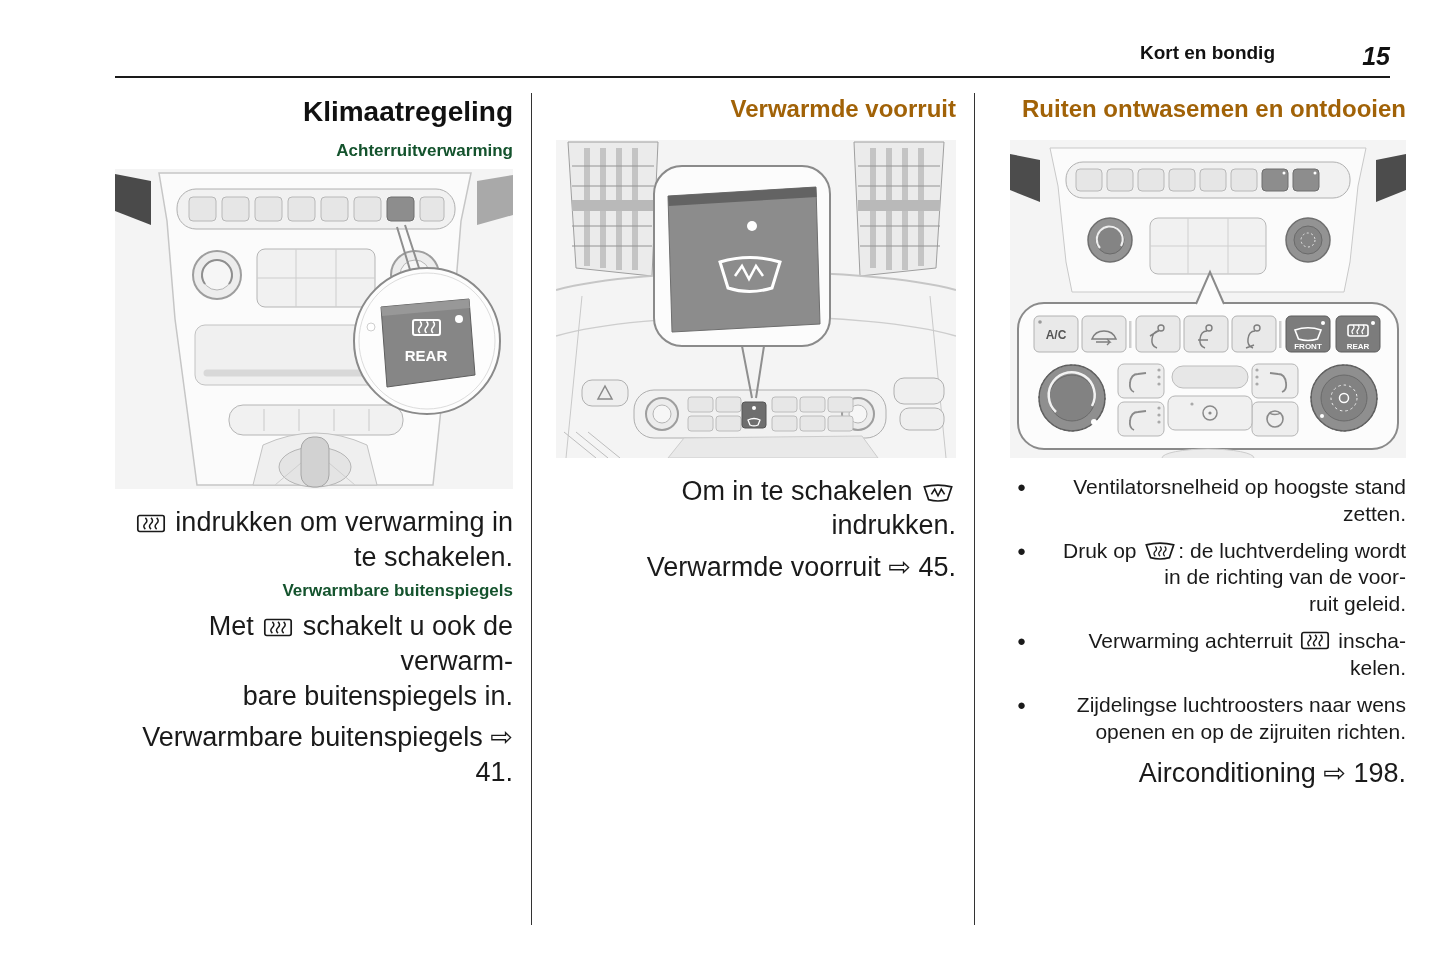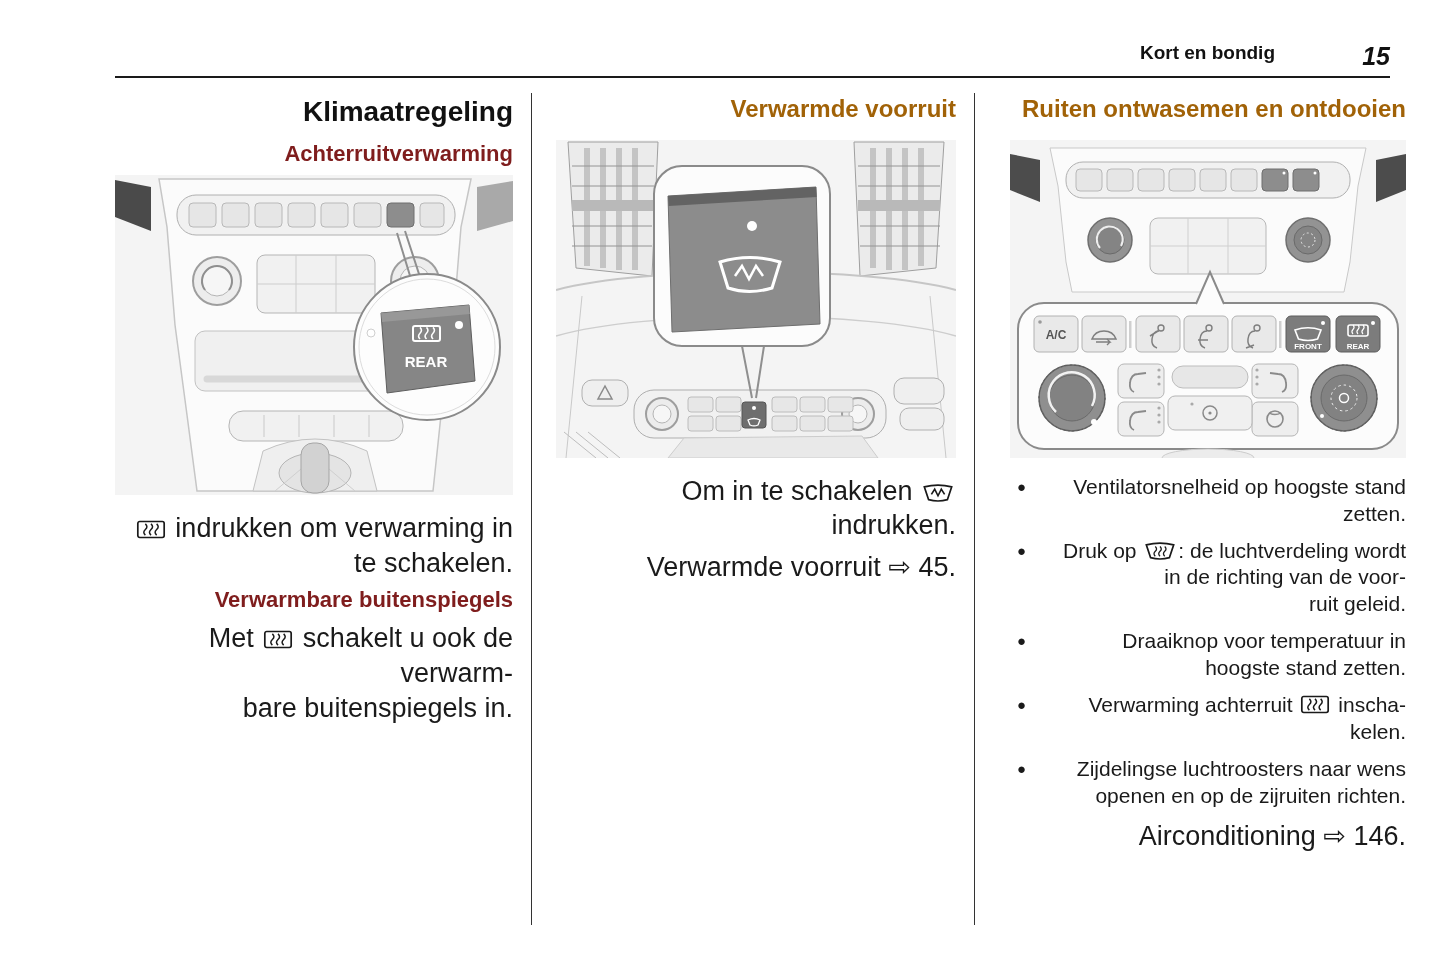--- a/index.html
+++ b/index.html
@@ -14,21 +14,21 @@
   
   .vsep{position:absolute;top:93px;height:832px;width:0;border-left:1.5px solid #333;}
   .vsep1{left:531px;} .vsep2{left:974px;}
   
   .col{position:absolute;top:95px;text-align:right;}
   .col1{left:115px;width:398px;}
   .col2{left:556px;width:400px;}
   .col3{left:996px;width:396px;margin-left:14px;}
   h1{font-size:28px;font-weight:bold;margin:0 0 12px 0;line-height:1.2;color:#111;}
   h2{font-size:24px;font-weight:bold;margin:0 0 16px 0;line-height:1.2;color:#a16207;}
-  h3{font-size:22px;font-weight:bold;margin:0 0 8px 0;line-height:1.2;color:#7f1d1d;}
+  h3{font-size:17px;font-weight:bold;margin:0 0 8px 0;line-height:1.2;color:#14532d;}
   h3.sub2{}
   p{font-size:27px;line-height:1.28;margin:0 0 7px 0;}
   p.ref{margin-bottom:12px;}
   .t{white-space:pre-line;}
   .illus{display:block;margin:8px 0 16px 0;}
   .inline-icon{vertical-align:-4px;margin:0 1px;}
   
   ul.bullets{list-style:none;margin:0;padding:0;}
   ul.bullets li{position:relative;padding-left:46px;margin:0 0 10px 0;font-size:21px;line-height:1.28;}
   ul.bullets li::before{content:"●";position:absolute;left:7px;top:3px;font-size:15px;color:#1a1a1a;}
@@ -102,20 +102,21 @@
           <rect x="3" y="3.5" width="28" height="17" rx="2" fill="none" stroke="#1a1a1a" stroke-width="1.8"></rect>
           <path d="M11,18 c-2.2,-2 -2.2,-4 0,-6 c2.2,-2 2.2,-4 0,-6 M17,18 c-2.2,-2 -2.2,-4 0,-6 c2.2,-2 2.2,-4 0,-6 M23,18 c-2.2,-2 -2.2,-4 0,-6 c2.2,-2 2.2,-4 0,-6" stroke="#1a1a1a" stroke-width="1.6" fill="none"></path>
         </svg><span class="t"> indrukken om verwarming in te schakelen.</span></p>
 
     <h3 class="sub2">Verwarmbare buitenspiegels</h3>
     <p><span>Met </span><svg class="inline-icon" width="32" height="23" viewBox="0 0 34 24">
           <rect x="3" y="3.5" width="28" height="17" rx="2" fill="none" stroke="#1a1a1a" stroke-width="1.8"></rect>
           <path d="M11,18 c-2.2,-2 -2.2,-4 0,-6 c2.2,-2 2.2,-4 0,-6 M17,18 c-2.2,-2 -2.2,-4 0,-6 c2.2,-2 2.2,-4 0,-6 M23,18 c-2.2,-2 -2.2,-4 0,-6 c2.2,-2 2.2,-4 0,-6" stroke="#1a1a1a" stroke-width="1.6" fill="none"></path>
         </svg><span class="t"> schakelt u ook de verwarm-
 bare buitenspiegels in.</span></p>
+    <p class="ref">Verwarmbare buitenspiegels ⇨ 41.</p>
   </div>
 
   <div class="col col2">
     <h2>Verwarmde voorruit</h2>
 
     <svg class="illus" width="400" height="318" viewBox="0 0 400 318">
       <rect width="400" height="318" fill="#f4f4f4"></rect>
       <g>
         <path d="M12,2 L102,2 L96,136 L20,128 Z" fill="#ebebeb" stroke="#9f9f9f"></path>
         <rect x="28" y="8" width="6" height="118" fill="#c4c4c4"></rect>
@@ -285,24 +286,23 @@
       <ellipse cx="198" cy="318" rx="46" ry="9" fill="#ececec" stroke="#cccccc"></ellipse>
     </svg>
 
     <ul class="bullets">
       <li><span class="t">Ventilatorsnelheid op hoogste stand zetten.</span></li>
       <li><span>Druk op </span><svg class="inline-icon" width="34" height="23" viewBox="0 0 36 24">
             <path d="M3.5,6 Q18,2.5 32.5,6 L28,19.5 Q18,22.5 8,19.5 Z" fill="none" stroke="#1a1a1a" stroke-width="1.8"></path>
             <path d="M13,18 c-1.8,-1.7 -1.8,-3.4 0,-5.1 c1.8,-1.7 1.8,-3.4 0,-5.1 M18,18 c-1.8,-1.7 -1.8,-3.4 0,-5.1 c1.8,-1.7 1.8,-3.4 0,-5.1 M23,18 c-1.8,-1.7 -1.8,-3.4 0,-5.1 c1.8,-1.7 1.8,-3.4 0,-5.1" stroke="#1a1a1a" stroke-width="1.4" fill="none"></path>
           </svg><span class="t">: de luchtverdeling wordt in de richting van de voor-
 ruit geleid.</span></li>
-      <li><span class="t">Draaiknop voor temperatuur in hoogste stand zetten.</span></li>
       <li><span>Verwarming achterruit </span><svg class="inline-icon" width="32" height="23" viewBox="0 0 34 24">
             <rect x="3" y="3.5" width="28" height="17" rx="2" fill="none" stroke="#1a1a1a" stroke-width="1.8"></rect>
             <path d="M11,18 c-2.2,-2 -2.2,-4 0,-6 c2.2,-2 2.2,-4 0,-6 M17,18 c-2.2,-2 -2.2,-4 0,-6 c2.2,-2 2.2,-4 0,-6 M23,18 c-2.2,-2 -2.2,-4 0,-6 c2.2,-2 2.2,-4 0,-6" stroke="#1a1a1a" stroke-width="1.6" fill="none"></path>
           </svg><span class="t"> inscha-
 kelen.</span></li>
       <li><span class="t">Zijdelingse luchtroosters naar wens openen en op de zijruiten richten.</span></li>
     </ul>
-    <p class="ref">Airconditioning ⇨ 146.</p>
+    <p class="ref">Airconditioning ⇨ 198.</p>
   </div>
 
 </div>
 
 </body></html>

